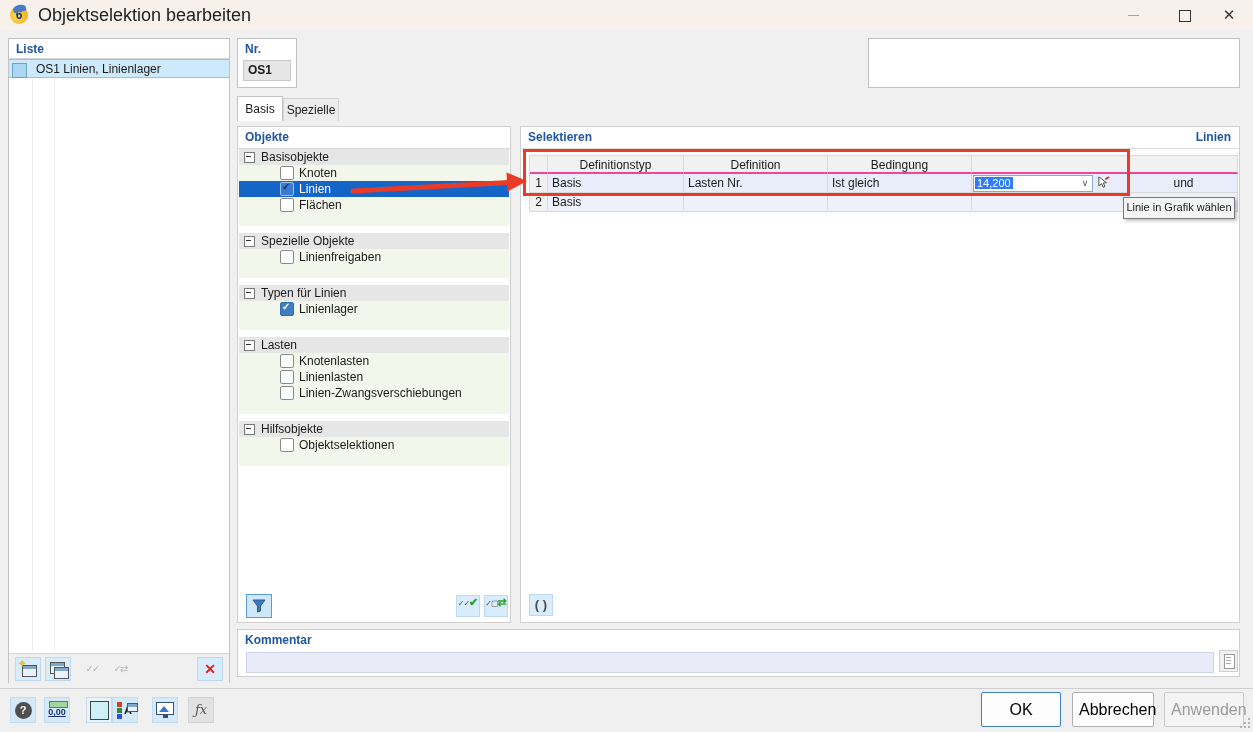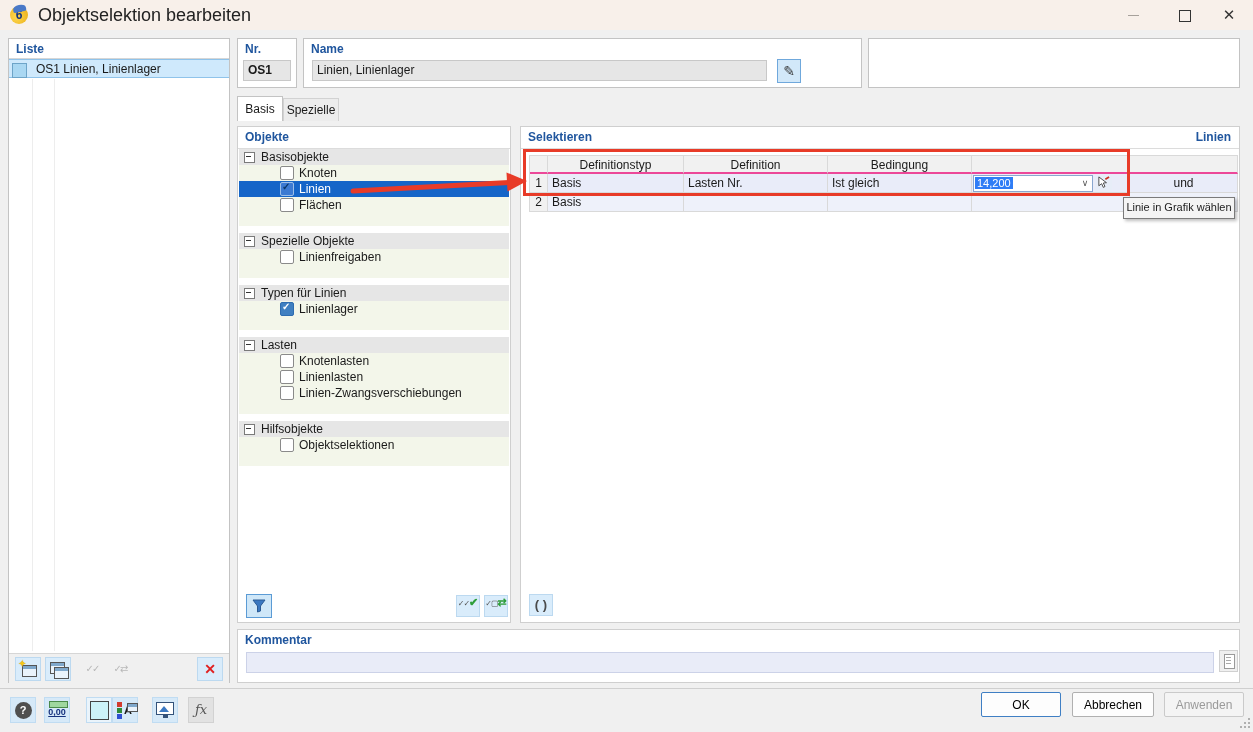--- a/index.html
+++ b/index.html
@@ -109,22 +109,22 @@
     color:#fff;font-weight:bold;font-size:11px;line-height:17px;}
   .ruler{position:absolute;left:4px;top:3px;width:17px;height:5px;background:#9fd79f;border:1px solid #4a8a4a;}
   .unitstxt{position:absolute;left:0;top:9px;width:100%;font-size:9px;font-weight:bold;color:#16327e;text-decoration:underline;}
   .cswatch{display:inline-block;width:17px;height:17px;margin-top:3px;background:#ccf2f8;border:1.4px solid #444;}
   .dsq{position:absolute;width:5px;height:5px;}
   .monitor{position:absolute;left:3px;top:4px;width:18px;height:13px;border:1.4px solid #33527a;background:#fff;box-sizing:border-box;}
   .monitor::after{content:'';position:absolute;left:2px;top:3px;border-left:5px solid transparent;
     border-right:5px solid transparent;border-bottom:6px solid #3a78c2;}
   .stand{position:absolute;left:10px;top:17px;width:5px;height:3px;background:#33527a;}
   .fx{font-style:italic;font-size:13px;color:#555;line-height:24px;font-family:"DejaVu Serif",serif;}
-  .btn{position:absolute;top:692px;height:25px;background:#fdfdfd;border:1px solid #b0b0b0;border-radius:2px;
-    box-sizing:border-box;text-align:center;line-height:23px;font-size:12px;}
+  .btn{position:absolute;top:692px;height:35px;background:#fdfdfd;border:1px solid #b0b0b0;border-radius:2px;
+    box-sizing:border-box;text-align:center;line-height:23px;font-size:16px;}
   .btn.default{border-color:#3f7fc4;}
   .btn.disabled{color:#9a9a9a;background:#f4f4f4;border-color:#cacaca;}
   .grip{position:absolute;left:1240px;top:718px;width:10px;height:10px;}
   .grip i{position:absolute;width:2px;height:2px;background:#b0b0b0;}
 </style>
 </head>
 <body>
 
 <div class="dlg">
 
@@ -160,25 +160,20 @@
       <span class="tbtn dis" style="left:98px;"><span class="grayck">✓⇄</span></span>
       <span class="tbtn" style="left:188px;"><span class="redx">✕</span></span>
     </div>
   </div>
 
   <div class="panel" style="left:237px;top:38px;width:60px;height:50px;">
     <span class="plabel">Nr.</span>
     <div class="field-input" style="left:5px;top:21px;width:48px;height:21px;font-weight:bold;">OS1</div>
   </div>
 
-  <div class="panel" style="left:303px;top:38px;width:559px;height:50px;">
-    <span class="plabel">Name</span>
-    <div class="field-input" style="left:8px;top:21px;width:455px;height:21px;">Linien, Linienlager</div>
-    <span class="editbtn" style="left:473px;top:20px;"><span>✎</span></span>
-  </div>
 
   <div class="panel" style="left:868px;top:38px;width:372px;height:50px;"></div>
 
   <div class="tab active" style="left:237px;top:96px;width:46px;height:25px;line-height:25px;"><span>Basis</span></div>
   <div class="tab inactive" style="left:283px;top:98px;width:56px;height:23px;line-height:23px;"><span>Spezielle</span></div>
 
   <div class="panel" style="left:237px;top:126px;width:274px;height:497px;border-color:#cfcfcf;">
     <span class="plabel">Objekte</span>
     <div style="position:absolute;left:0;top:21px;width:100%;height:1px;background:#dcdcdc;"></div>
     <div class="treeguide"></div>
@@ -296,21 +291,21 @@
           <div class="td" style="width: 136px; background: rgb(238, 241, 250);">Basis</div>
           <div class="td" style="width: 144px; background: rgb(238, 241, 250);"></div>
           <div class="td" style="width: 144px; background: rgb(238, 241, 250);"></div>
           <div class="td" style="width: 158px; background: rgb(238, 241, 250); padding-left: 0px;"></div>
           <div class="td ctr" style="width: 108px; background: rgb(238, 241, 250);"></div>
         </div>
       </div>
     <span class="sqbtn ckbtn" style="left:8px;top:467px;width:24px;height:22px;font-weight:bold;color:#4a4a4a;font-size:13px;line-height:20px;"><span>( )</span></span>
   </div>
 
-  <div class="panel" style="left:237px;top:629px;width:1003px;height:54px;border-color:#cfcfcf;">
+  <div class="panel" style="left:237px;top:629px;width:1003px;height:48px;border-color:#cfcfcf;">
     <span class="plabel">Kommentar</span>
     <div class="field-input" style="left:8px;top:22px;width:968px;height:21px;background:#e9ecf8;border-color:#ccd2e8;"></div>
     <span class="copybtn">
         <span class="clipglyph"></span>
       </span>
   </div>
 
   <div class="divider"></div>
   <span class="fbtn blue" style="left:10px;"><span class="helpc"><span>?</span></span></span>
   <span class="fbtn blue" style="left:44px;">

